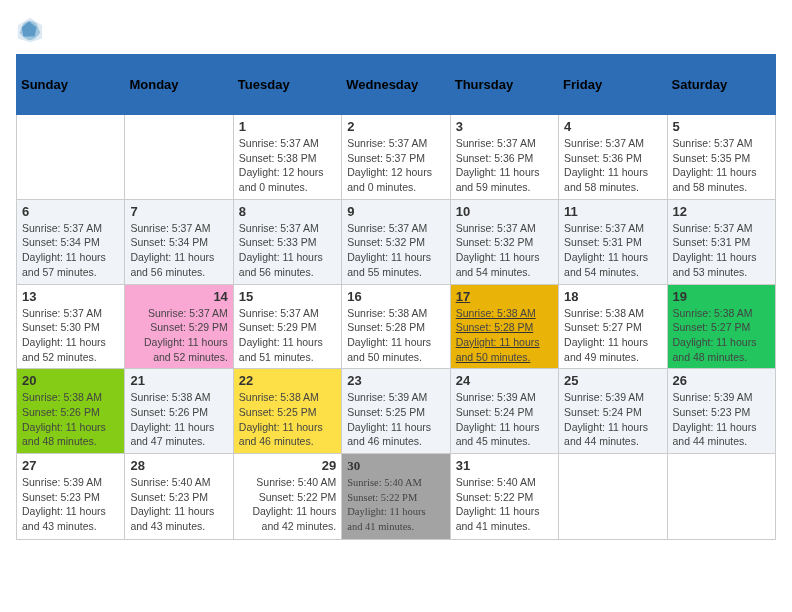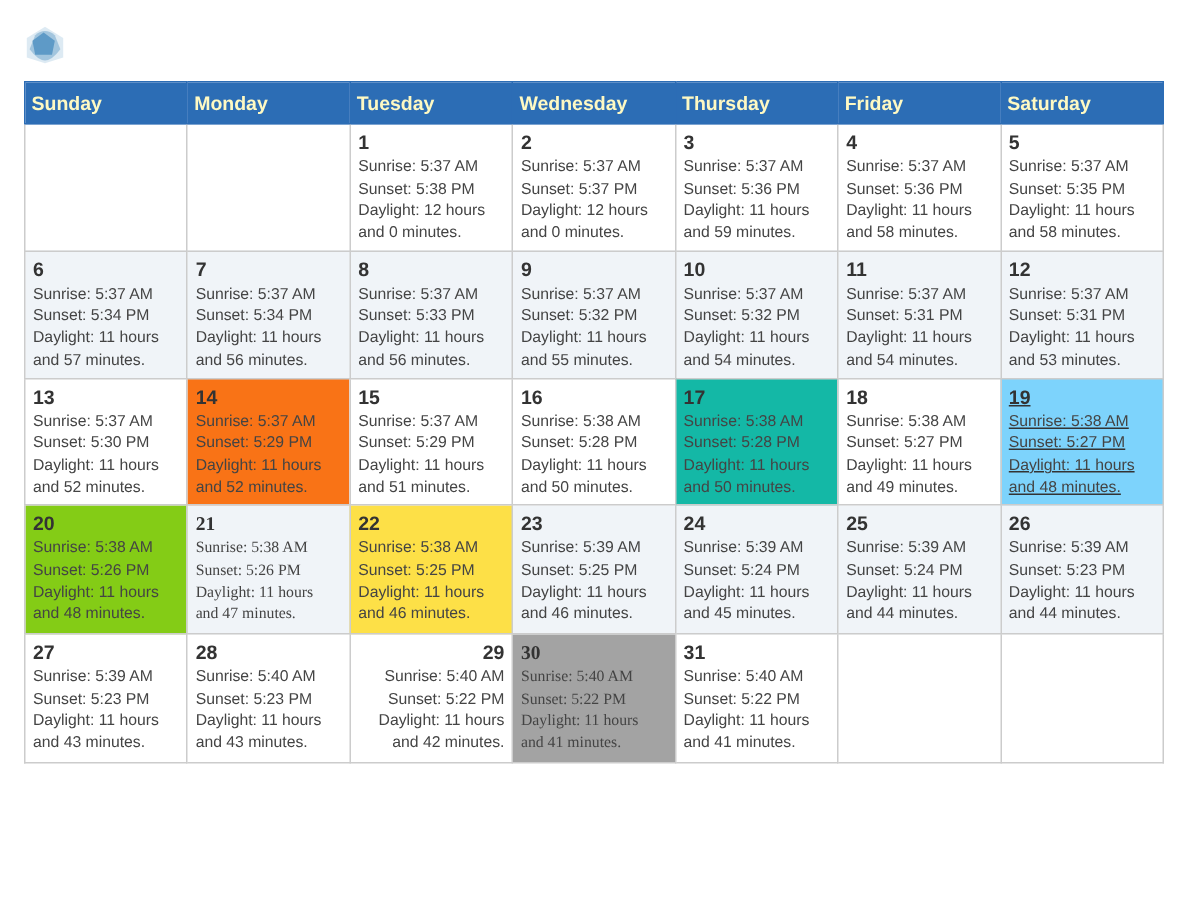--- a/index.html
+++ b/index.html
@@ -52,22 +52,22 @@
       font-size: 16px;
       color: #555;
     }
     .calendar-table {
       width: 100%;
       border-collapse: collapse;
       border: 1px solid #ccc;
     }
     .calendar-table th {
       background-color: #2c6db5;
-      color: #fef9c3;
-      padding: 6px 4px;
+      color: #000000;
+      padding: 22px 4px;
       font-size: 13px;
       text-align: left;
       border: 1px solid #2c6db5;
     }
     .calendar-table td {
       border: 1px solid #ccc;
       vertical-align: top;
       padding: 4px 5px;
       font-size: 11px;
       color: #333;
@@ -223,72 +223,72 @@
         </td>
       </tr>
       <tr>
         <td style="background: rgb(255, 255, 255);">
           <span class="day-number">13</span>
           <div class="day-info" style="white-space: pre-line;">Sunrise: 5:37 AM
 Sunset: 5:30 PM
 Daylight: 11 hours
 and 52 minutes.</div>
         </td>
-        <td style="background: #f97316;">
+        <td style="background: #f9a8d4; text-align: right;">
           <span class="day-number">14</span>
           <div class="day-info" style="white-space: pre-line;">Sunrise: 5:37 AM
 Sunset: 5:29 PM
 Daylight: 11 hours
 and 52 minutes.</div>
         </td>
         <td style="background: rgb(255, 255, 255);">
           <span class="day-number">15</span>
           <div class="day-info" style="white-space: pre-line;">Sunrise: 5:37 AM
 Sunset: 5:29 PM
 Daylight: 11 hours
 and 51 minutes.</div>
         </td>
         <td style="background: rgb(255, 255, 255);">
           <span class="day-number">16</span>
           <div class="day-info" style="white-space: pre-line;">Sunrise: 5:38 AM
 Sunset: 5:28 PM
 Daylight: 11 hours
 and 50 minutes.</div>
         </td>
-        <td style="background: #14b8a6;">
+        <td style="background: #eab308; text-decoration: underline;">
           <span class="day-number">17</span>
           <div class="day-info" style="white-space: pre-line;">Sunrise: 5:38 AM
 Sunset: 5:28 PM
 Daylight: 11 hours
 and 50 minutes.</div>
         </td>
         <td style="background: rgb(255, 255, 255);">
           <span class="day-number">18</span>
           <div class="day-info" style="white-space: pre-line;">Sunrise: 5:38 AM
 Sunset: 5:27 PM
 Daylight: 11 hours
 and 49 minutes.</div>
         </td>
-        <td style="background: #7dd3fc; text-decoration: underline;">
+        <td style="background: #22c55e;">
           <span class="day-number">19</span>
           <div class="day-info" style="white-space: pre-line;">Sunrise: 5:38 AM
 Sunset: 5:27 PM
 Daylight: 11 hours
 and 48 minutes.</div>
         </td>
       </tr>
       <tr>
         <td style="background: #84cc16;">
           <span class="day-number">20</span>
           <div class="day-info" style="white-space: pre-line;">Sunrise: 5:38 AM
 Sunset: 5:26 PM
 Daylight: 11 hours
 and 48 minutes.</div>
         </td>
-        <td style="background: rgb(240, 244, 248); font-family: Liberation Serif, serif;">
+        <td style="background: rgb(240, 244, 248);">
           <span class="day-number">21</span>
           <div class="day-info" style="white-space: pre-line;">Sunrise: 5:38 AM
 Sunset: 5:26 PM
 Daylight: 11 hours
 and 47 minutes.</div>
         </td>
         <td style="background: #fde047;">
           <span class="day-number">22</span>
           <div class="day-info" style="white-space: pre-line;">Sunrise: 5:38 AM
 Sunset: 5:25 PM

